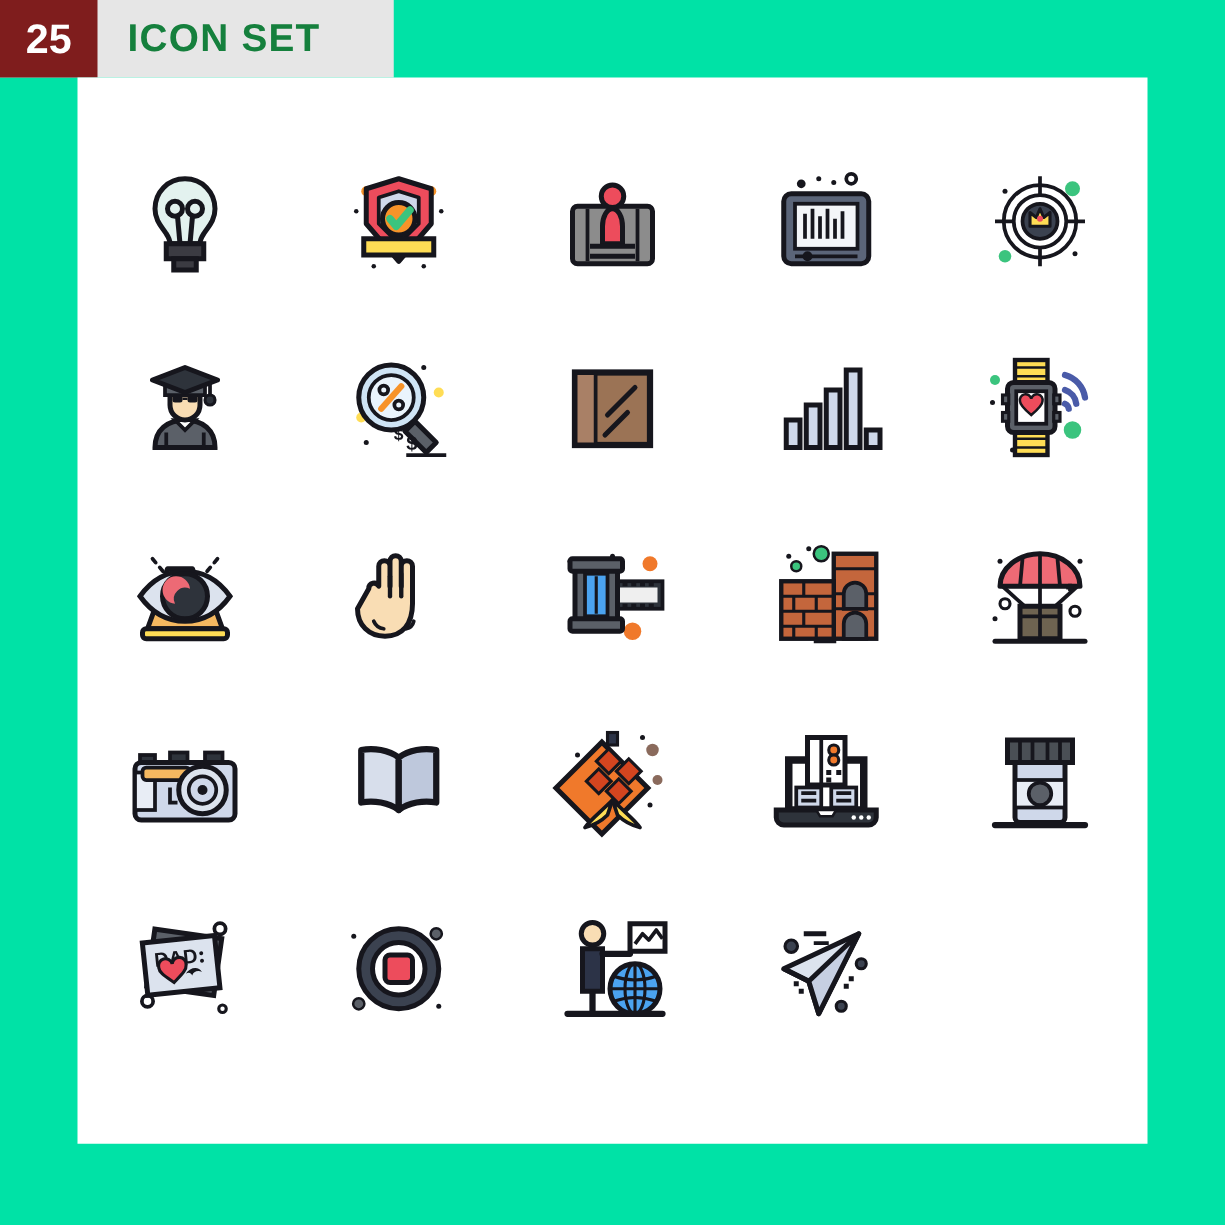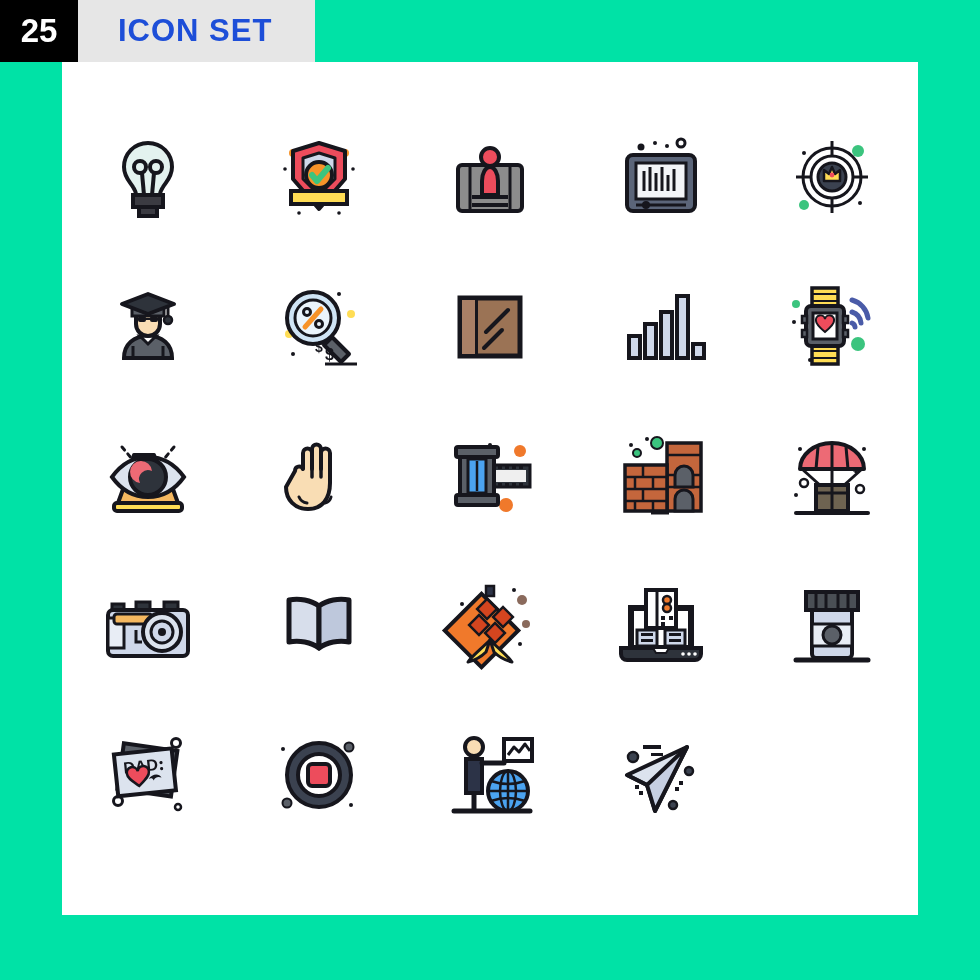--- a/index.html
+++ b/index.html
@@ -10,28 +10,28 @@
     overflow:hidden;
   }
   #stage{position:relative;width:980px;height:980px;}
 
   
   .header-bar{
     position:absolute;left:0;top:0;width:315px;height:62px;
     background:#E6E6E6;display:flex;align-items:stretch;
   }
   .count-badge{
-    width:78px;height:62px;background:#000000;
+    width:78px;height:62px;background:#7f1d1d;
     display:flex;align-items:center;justify-content:center;
     color:#ffffff;font-size:33px;font-weight:bold;letter-spacing:0px;text-align:right;
   }
   .header-title{
     flex:1;display:flex;align-items:center;
-    padding-left:40px;
-    color:#1d4ed8;font-size:31px;font-weight:bold;letter-spacing:1px;
+    padding-left:24px;
+    color:#15803d;font-size:31px;font-weight:bold;letter-spacing:1px;
   }
 
   
   .panel{
     position:absolute;left:62px;top:62px;width:856px;height:853px;
     background:#FFFFFF;
   }
   .grid{
     position:absolute;left:0;top:40px;width:856px;
     display:grid;grid-template-columns:repeat(5,1fr);

